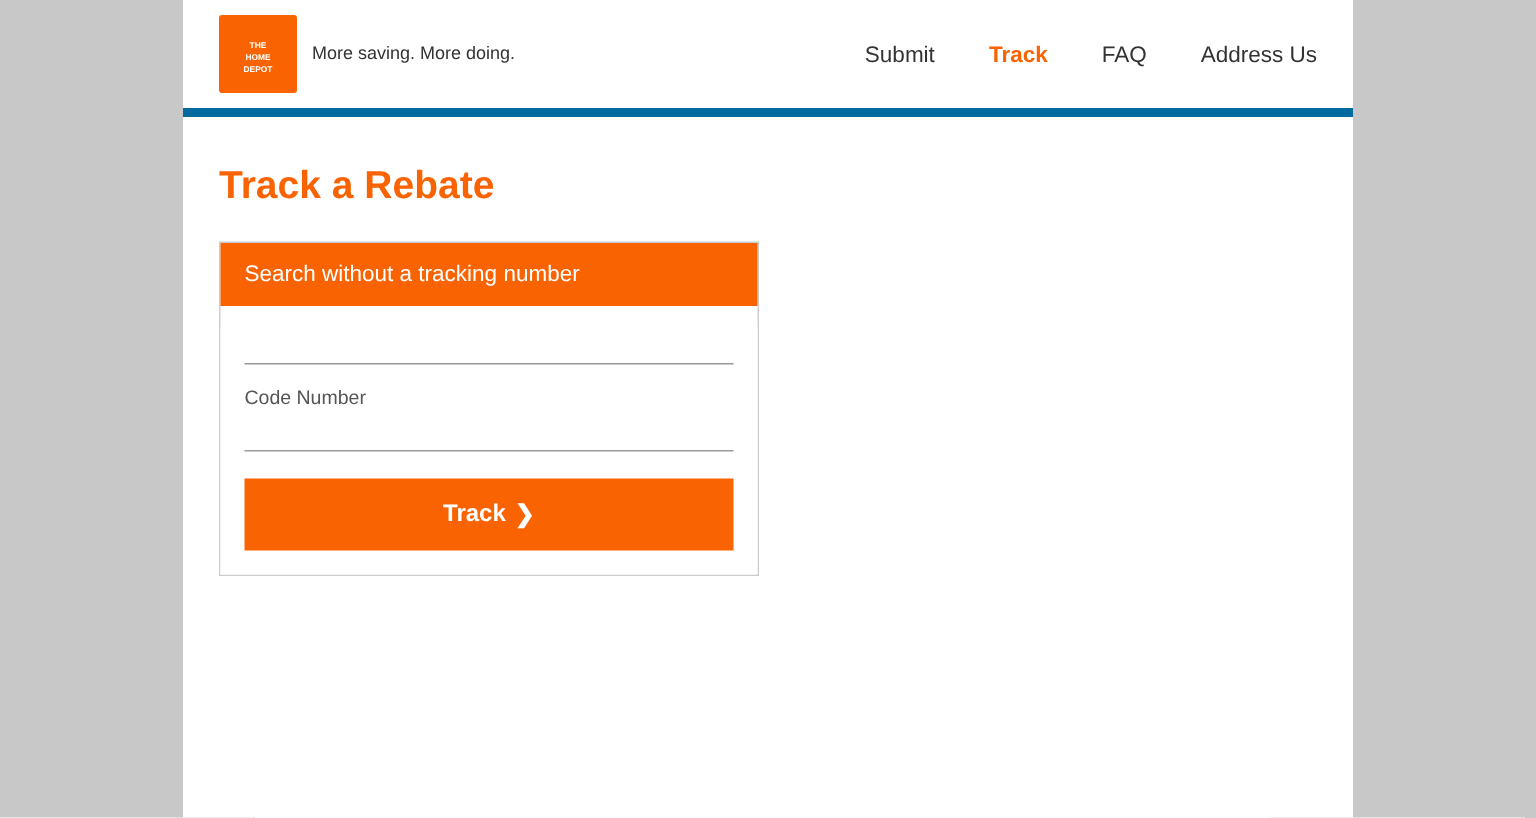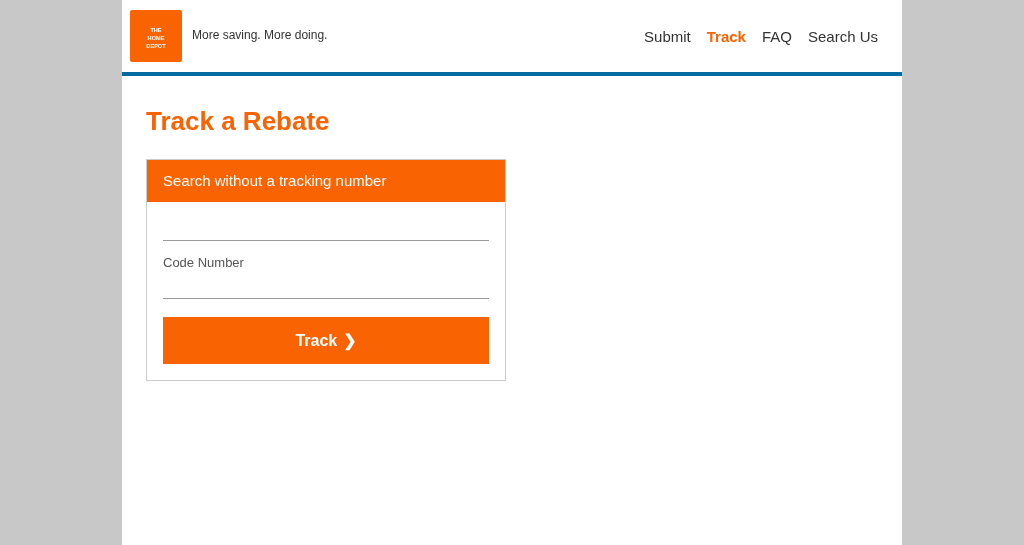--- a/index.html
+++ b/index.html
@@ -18,22 +18,22 @@
       min-height: 545px;
       margin: 0 auto;
       display: flex;
       flex-direction: column;
     }
     
     .header {
       display: flex;
       align-items: center;
       justify-content: space-between;
-      padding: 10px 24px 10px 8px;
-      border-bottom: 4px solid #0369a1;
+      padding: 10px 24px 10px 24px;
+      border-bottom: 6px solid #0369a1;
     }
     .logo-area {
       display: flex;
       align-items: center;
       gap: 10px;
     }
     .logo-box {
       background-color: #f96302;
       width: 52px;
       height: 52px;
@@ -48,21 +48,21 @@
       height: 40px;
     }
     .logo-tagline {
       font-size: 12px;
       color: #333;
       line-height: 1.3;
     }
     .nav {
       display: flex;
       align-items: flex-end;
-      gap: 16px;
+      gap: 36px;
     }
     .nav-item {
       font-size: 15px;
       color: #333;
       cursor: pointer;
       text-decoration: none;
     }
     .nav-item.active {
       color: #f96302;
       font-weight: bold;
@@ -152,21 +152,21 @@
         </svg>
       </div>
       <div class="logo-tagline">
         <span>More saving. More doing.</span>
       </div>
     </div>
     <nav class="nav">
       <a class="nav-item">Submit</a>
       <a class="nav-item active">Track</a>
       <a class="nav-item">FAQ</a>
-      <a class="nav-item">Search Us</a>
+      <a class="nav-item">Address Us</a>
     </nav>
   </div>
 
   <div class="main-content">
     <h1 class="page-title">Track a Rebate</h1>
 
     <div class="form-panel">
 
       <div class="panel-header">
         <span class="panel-header-text">Search without a tracking number</span>

